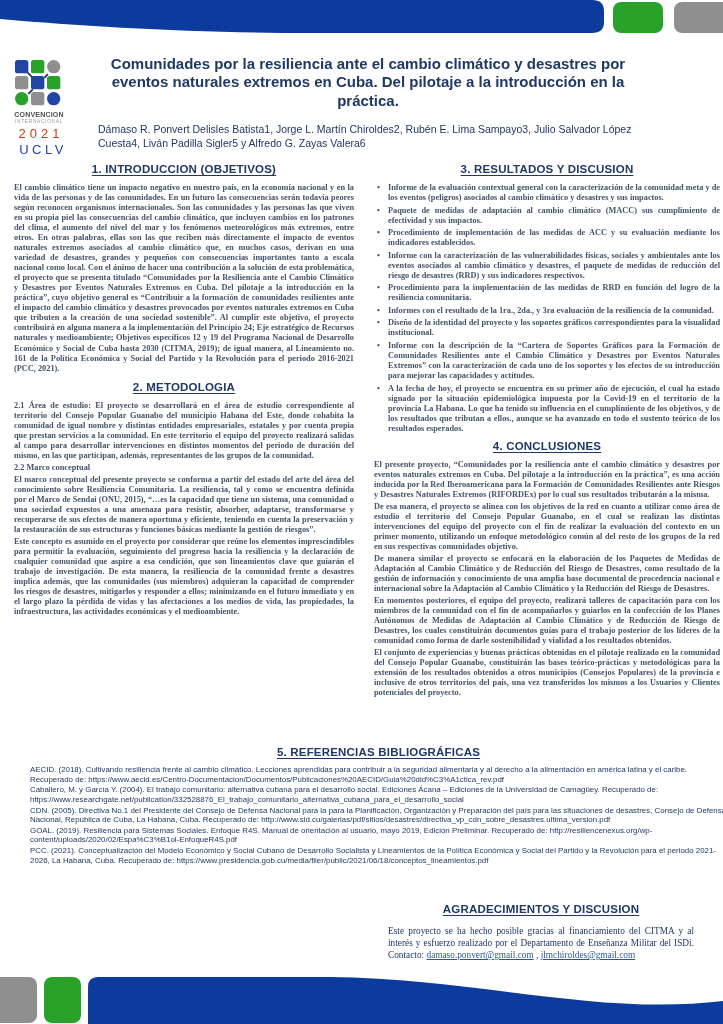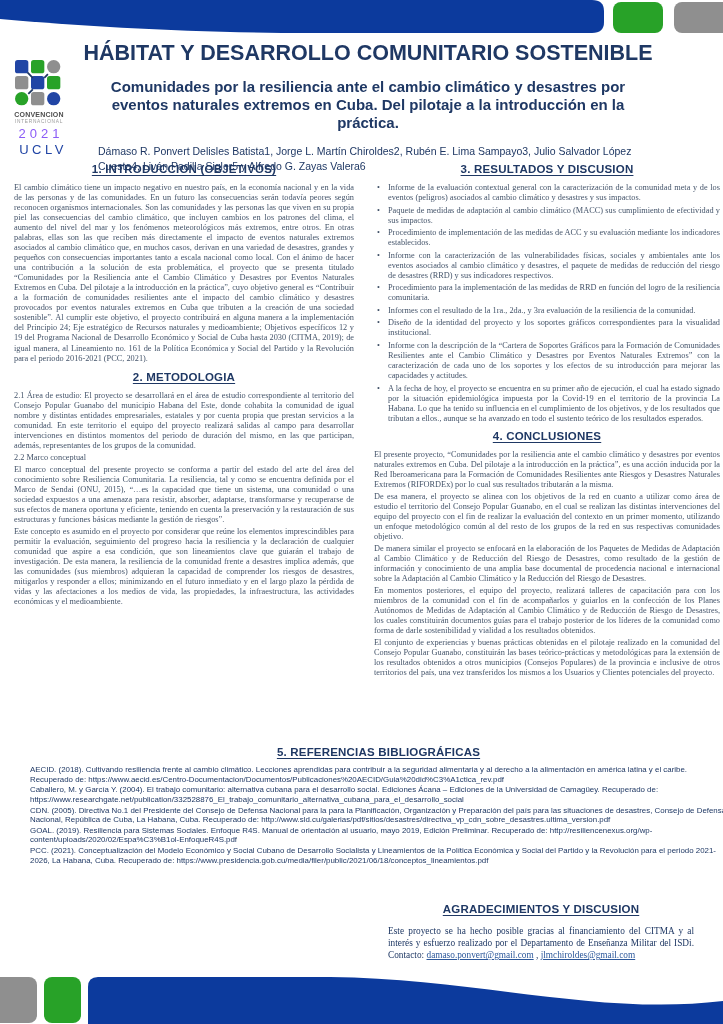--- a/index.html
+++ b/index.html
@@ -6,36 +6,36 @@
   .page{position:relative;width:723px;height:1024px;background:#fff;overflow:hidden;
         font-family:"Liberation Sans",sans-serif;color:#1f3864;margin:0 auto;}
   svg{display:block;}
   .band-top{position:absolute;top:0;left:0;}
   .band-bottom{position:absolute;bottom:0;left:0;}
 
   .logo{position:absolute;left:10px;top:60px;width:58px;text-align:center;}
   .logo svg{margin:0 auto;}
   .logo-l1{font-size:7px;font-weight:700;color:#4d4d4d;margin-top:3px;letter-spacing:.2px;}
   .logo-l2{font-size:4.8px;color:#9a9a9a;letter-spacing:.7px;margin-top:1px;}
-  .logo-l3{font-size:13px;color:#8b5cf6;letter-spacing:4px;margin-top:2px;margin-left:4px;}
+  .logo-l3{font-size:13px;color:#c2410c;letter-spacing:4px;margin-top:2px;margin-left:4px;}
   .logo-l4{font-size:13px;color:#2145a5;letter-spacing:3.5px;margin-top:1px;margin-left:8px;}
 
   .header{position:absolute;left:68px;top:42px;width:600px;text-align:center;}
   .title{font-size:21.5px;font-weight:700;margin:0;line-height:1.05;}
   .subtitle{font-size:15px;font-weight:700;line-height:1.22;margin:13px auto 0;width:540px;}
   .authors{font-size:10.5px;line-height:1.35;margin:12px 0 0 30px;width:540px;text-align:left;}
 
   .sec-heading{font-size:11.5px;font-weight:700;text-align:center;margin:0 0 8px;
                text-decoration:underline;text-underline-offset:2px;letter-spacing:.2px;}
   .col{position:absolute;top:163px;}
   .col-left{left:14px;width:340px;}
   .col-right{left:374px;width:346px;}
 
   .body-par,.bullet{font-family:"Liberation Serif",serif;font-size:8.3px;color:#44546a;
-            text-align:justify;line-height:1.21;margin:0 0 2px;}
+            text-align:justify;line-height:1.21;margin:0 0 2px;font-weight:bold;}
   .m-gap{margin-top:7px;}
   .bullets{margin:0;padding:0;list-style:none;}
   .bullet{position:relative;padding-left:14px;margin:0 0 2.5px;}
   .bullet::before{content:"•";position:absolute;left:3px;top:0;color:#44546a;}
 
   .refs{position:absolute;left:14px;top:746px;width:697px;margin-left:16px;}
   .ref-item{font-size:7.9px;color:#1f3864;line-height:1.22;margin:0 0 1px;text-align:left;
             overflow-wrap:anywhere;}
   .refs .sec-heading{margin-bottom:7px;}
 
@@ -68,21 +68,20 @@
       <circle cx="43.5" cy="43.5" r="7.5" fill="#2145a5"></circle>
       <path d="M14,14 L20,20 M33,20 L37,16 M20,33 L15,38" stroke="#1f3864" stroke-width="2" fill="none"></path>
     </svg>
     <div class="logo-l1">CONVENCION</div>
     <div class="logo-l2">INTERNACIONAL</div>
     <div class="logo-l3">2021</div>
     <div class="logo-l4">UCLV</div>
   </div>
 
   <div class="header">
-    <h1 class="title">HÁBITAT Y DESARROLLO COMUNITARIO SOSTENIBLE</h1>
     <div class="subtitle">Comunidades por la resiliencia ante el cambio climático y desastres por eventos naturales extremos en Cuba. Del pilotaje a la introducción en la práctica.</div>
     <div class="authors">Dámaso R. Ponvert Delisles Batista1, Jorge L. Martín Chiroldes2, Rubén E. Lima Sampayo3, Julio Salvador López Cuesta4, Liván Padilla Sigler5 y Alfredo G. Zayas Valera6</div>
   </div>
 
   <div class="col col-left">
     <h2 class="sec-heading">1. INTRODUCCION (OBJETIVOS)</h2>
     <div>
         <p class="body-par">El cambio climático tiene un impacto negativo en nuestro país, en la economía nacional y en la vida de las personas y de las comunidades. En un futuro las consecuencias serán todavía peores según reconocen organismos internacionales. Son las comunidades y las personas las que viven en su propia piel las consecuencias del cambio climático, que incluyen cambios en los patrones del clima, el aumento del nivel del mar y los fenómenos meteorológicos más extremos, entre otros. En otras palabras, ellas son las que reciben más directamente el impacto de eventos naturales extremos asociados al cambio climático que, en muchos casos, derivan en una variedad de desastres, grandes y pequeños con consecuencias importantes tanto a escala nacional como local. Con el ánimo de hacer una contribución a la solución de esta problemática, el proyecto que se presenta titulado “Comunidades por la Resiliencia ante el Cambio Climático y Desastres por Eventos Naturales Extremos en Cuba. Del pilotaje a la introducción en la práctica”, cuyo objetivo general es “Contribuir a la formación de comunidades resilientes ante el impacto del cambio climático y desastres provocados por eventos naturales extremos en Cuba que tributen a la creación de una sociedad sostenible”. Al cumplir este objetivo, el proyecto contribuirá en alguna manera a la implementación del Principio 24; Eje estratégico de Recursos naturales y medioambiente; Objetivos específicos 12 y 19 del Programa Nacional de Desarrollo Económico y Social de Cuba hasta 2030 (CITMA, 2019); de igual manera, al Lineamiento no. 161 de la Política Económica y Social del Partido y la Revolución para el periodo 2016-2021 (PCC, 2021).</p>
       </div>
     <h2 class="sec-heading m-gap">2. METODOLOGIA</h2>

